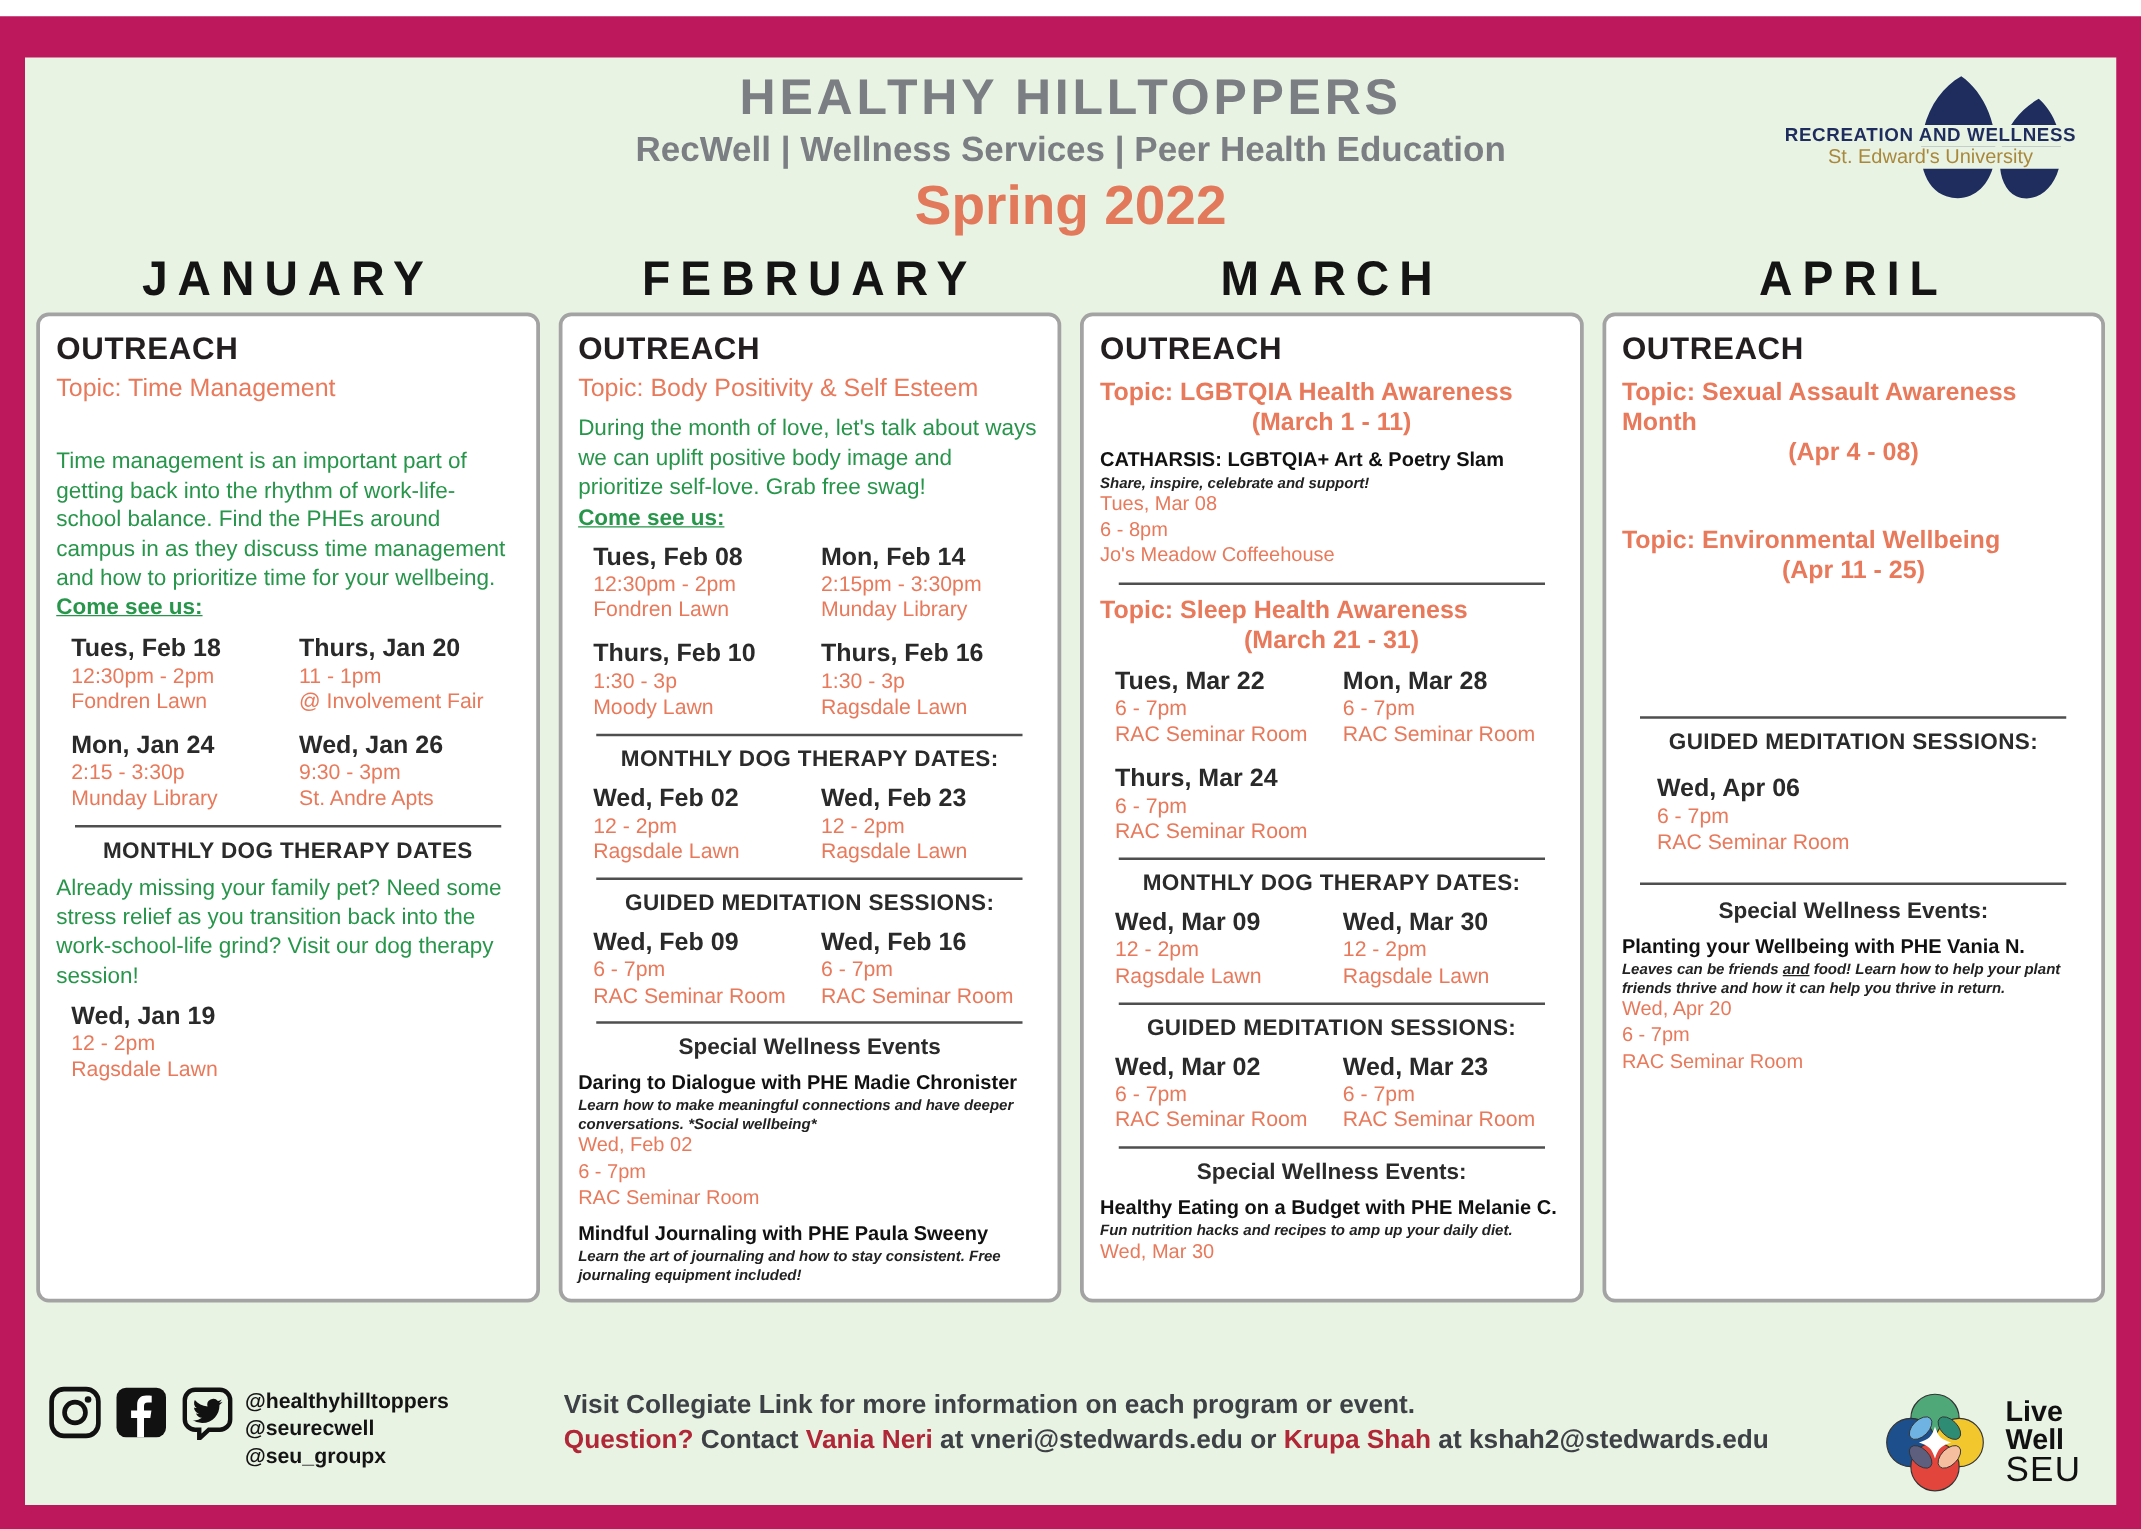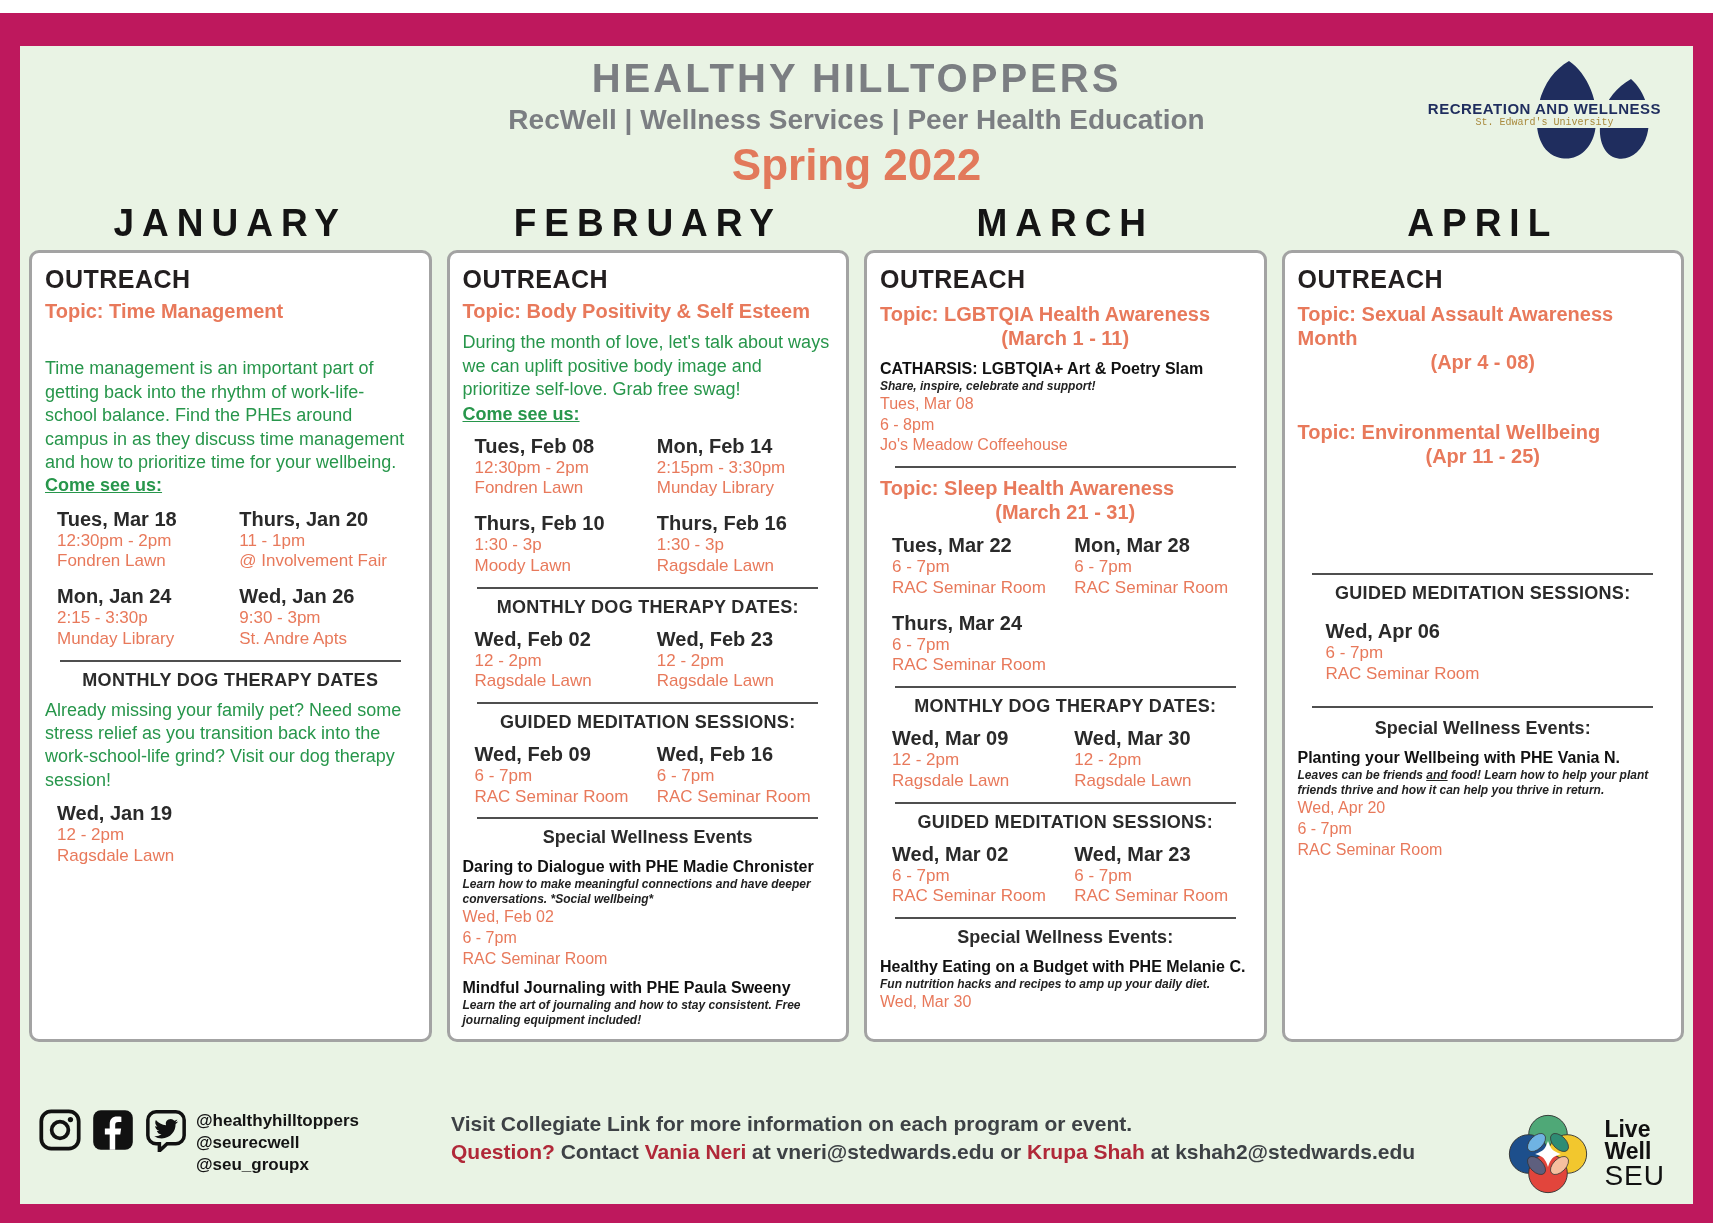--- a/index.html
+++ b/index.html
@@ -30,38 +30,38 @@
     font-size: 44px; font-weight: bold; color: #E2795B; margin-top: 4px;
   }
   .recwell { position: absolute; right: 26px; top: 4px; width: 280px; height: 132px; }
   .recwell svg { position: absolute; right: 0; top: 0; }
   .recwell-text { position: absolute; right: 4px; top: 50px; text-align: center; }
   .rw1 {
     font-size: 15px; font-weight: bold; color: #1F2D5E;
     background: #E9F3E4; padding: 0 2px; letter-spacing: 0.5px; white-space: nowrap;
   }
   .rw2 {
-    font-family: Liberation Mono, monospace;
-    font-size: 10px; color: #A8893C; background: #E9F3E4; padding: 0 2px; white-space: nowrap;
+    font-family: Liberation Sans, sans-serif;
+    font-size: 16px; color: #A8893C; background: #E9F3E4; padding: 0 2px; white-space: nowrap;
   }
   
   .columns {
     display: grid; grid-template-columns: repeat(4, 1fr);
     gap: 15px; padding: 0 9px; margin-top: 12px;
   }
   .month-title {
     text-align: center; font-size: 37px; font-weight: bold; color: #141414;
     letter-spacing: 8px; margin-bottom: 6px; transform: scaleY(1.05);
   }
   .box {
     background: #FFFFFF; border: 3px solid #a3a3a3; border-radius: 10px;
     height: 792px; padding: 12px 13px; overflow: hidden; color: #231F20;
   }
   .outreach { font-size: 25px; font-weight: bold; color: #231F20; letter-spacing: 0.5px; }
-  .topic { font-size: 20px; font-weight: bold; color: #E8795B; margin-top: 5px; line-height: 1.22; }
+  .topic { font-size: 20px; font-weight: normal; color: #E8795B; margin-top: 5px; line-height: 1.22; }
   .topic-block { display: block; margin-top: 8px; }
   .topic-block .t1 { font-size: 20px; font-weight: bold; color: #E8795B; line-height: 1.2; }
   .topic-block .t2 { font-size: 20px; font-weight: bold; color: #E8795B; text-align: center; line-height: 1.2; }
   .green { color: #27964B; font-size: 18px; line-height: 1.3; margin-top: 8px; }
   .green.big-gap { margin-top: 34px; }
   .u { text-decoration: underline; }
   .green .u { font-weight: bold; }
   .come-see-line { color: #27964B; font-size: 18px; font-weight: bold; text-decoration: underline; margin-top: 2px; }
   .ev-grid {
     display: grid; grid-template-columns: 1fr 1fr;
@@ -125,21 +125,21 @@
     <div class="columns">
 
       <section class="month">
         <div class="month-title">JANUARY</div>
         <div class="box">
           <div class="outreach">OUTREACH</div>
           <div class="topic">Topic: Time Management</div>
           <p class="green big-gap"><span>Time management is an important part of getting back into the rhythm of work-life-school balance. Find the PHEs around campus in as they discuss time management and how to prioritize time for your wellbeing.</span> <span class="u">Come see us:</span></p>
           <div class="ev-grid">
             <div class="event">
-              <div class="ev-date">Tues, Mar 18</div>
+              <div class="ev-date">Tues, Feb 18</div>
               <div class="ev-time">12:30pm - 2pm</div>
               <div class="ev-loc">Fondren Lawn</div>
             </div>
             <div class="event">
               <div class="ev-date">Thurs, Jan 20</div>
               <div class="ev-time">11 - 1pm</div>
               <div class="ev-loc">@ Involvement Fair</div>
             </div>
             <div class="event">
               <div class="ev-date">Mon, Jan 24</div>

